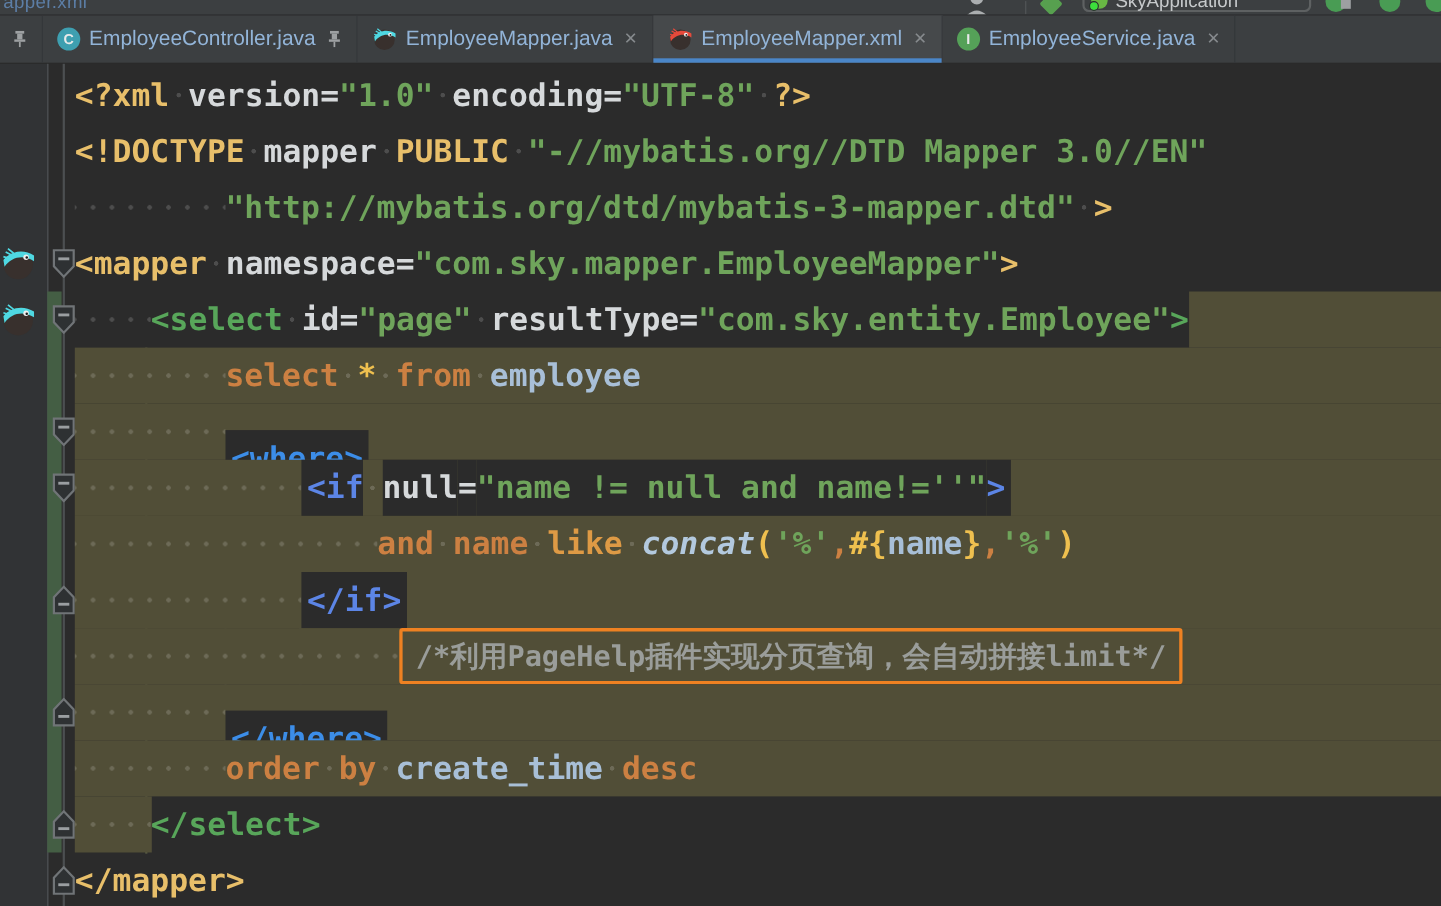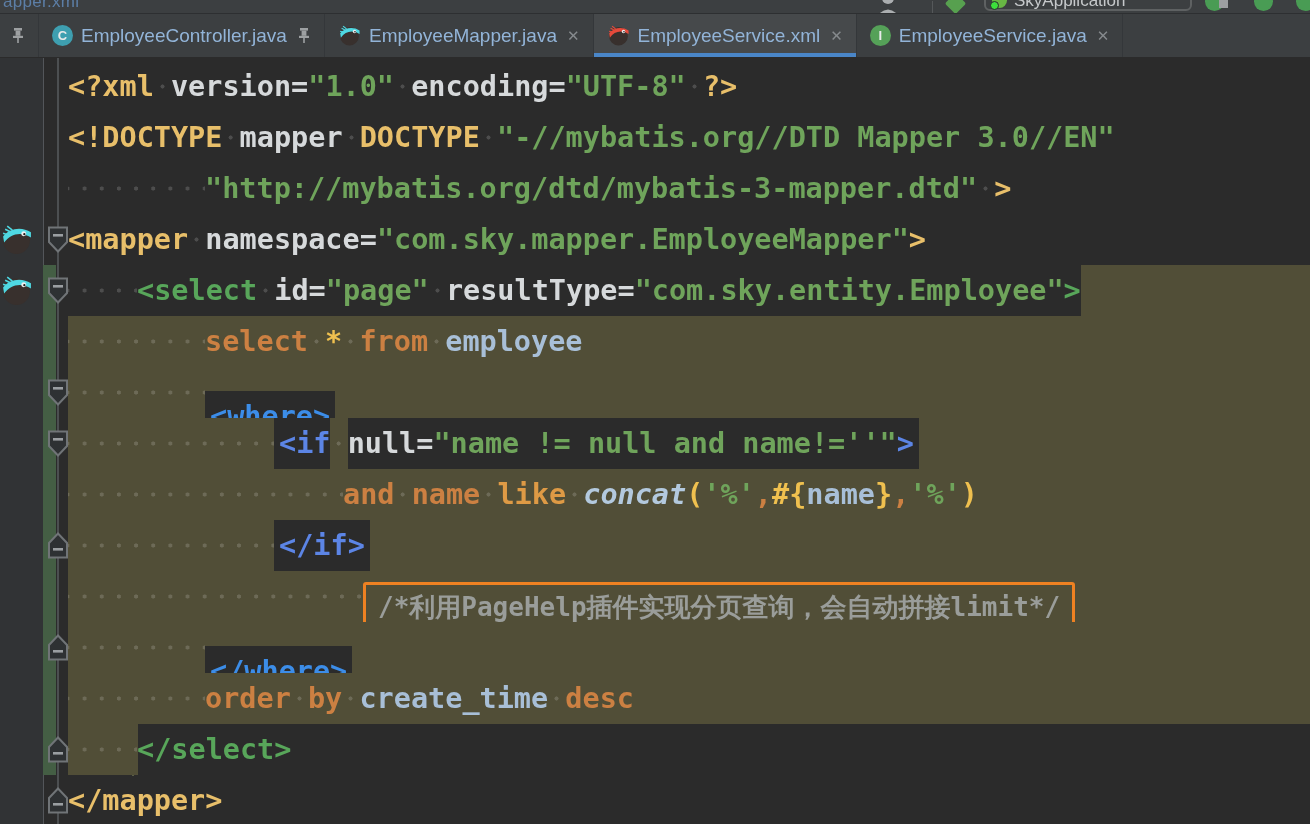--- a/index.html
+++ b/index.html
@@ -70,21 +70,21 @@
   .t.s  { color:var(--syn_s,#6FA45B); }
   .t.g  { color:var(--syn_g,#58A65A); }
   .t.b  { color:var(--syn_b,#3C8DE8);margin-top:24px; }
   .t.i  { color:var(--syn_i,#5C85E6); }
   .t.k  { color:var(--syn_k,#CC8042); }
   .t.k2 { color:var(--syn_k2,#DE9A45);text-align:right; }
   .t.f  { color:var(--syn_f,#B3C9DE);font-style:italic; }
   .t.n  { color:var(--syn_n,#A8BFD7); }
   .t.p  { color:var(--syn_p,#EFC04F); }
   .t.cm { color:var(--syn_cm,#9A9D9A); font-size:26px; height:auto; line-height:normal; }
-  .cmt-box { display:inline-flex; align-items:center; height:51px; margin-top:11px;
+  .cmt-box { display:inline-flex; align-items:center; height:51px; margin-top:0;
              border:3px solid var(--orange,#EE8122); border-radius:3px; padding:0 12px; }
   .iguide { position:absolute; width:1.5px; }
 
   svg { display:block; }
 </style>
 </head>
 <body>
 
 <div class="toolbar">
   <div class="crumb">apper.xml</div>
@@ -152,21 +152,21 @@
   <div class="tab active">
     <span class="lead-ic">
       <svg width="23" height="23" viewBox="0 0 30 32">
         <circle cx="15" cy="17" r="13" fill="#38302D"></circle>
         <path d="M2 13 C8 5 20 3 29 9 L29 14 C20 8 9 10 3 19 Z" fill="#E64A3B"></path>
         <path d="M4 6 L10 9 M2 10 L8 12 M6 3 L11 7" stroke="#E64A3B" stroke-width="1.5"></path>
         <circle cx="22" cy="10.5" r="2.4" fill="#EFEFEF"></circle>
           <circle cx="22.6" cy="10.8" r="1.1" fill="#1C1C1C"></circle>
       </svg>
     </span>
-    <span class="tlabel">EmployeeService.xml</span>
+    <span class="tlabel">EmployeeMapper.xml</span>
     <span class="trail-ic xclose">✕</span>
   </div>
 
   <div class="tab">
     <span class="lead-ic badge i">I</span>
     <span class="tlabel">EmployeeService.java</span>
     <span class="trail-ic xclose">✕</span>
   </div>
 </div>
 
@@ -228,21 +228,21 @@
   <svg class="fm" style="top:729px" width="24" height="27" viewBox="0 0 24 27">
       <path d="M3 25.5 H21 V11 L12 1.5 3 11 Z" fill="#2E3133" stroke="#707477" stroke-width="2"></path>
       <rect x="7" y="16" width="10" height="2.6" fill="#9A9EA1"></rect>
     </svg>
 
   <div class="lines">
     <div class="iguide" style="left:64px; top:258px; height:460px; background:rgba(150,158,105,.45)"></div>
     <div class="iguide" style="left:136px; top:411px; height:210px; background:rgba(255,255,255,.10)"></div>
     <div class="iguide" style="left:204px; top:411px; height:153px; background:rgba(110,140,200,.35)"></div>
   <div class="line"><span class="t y">&lt;?xml</span><span class="t w"> </span><span class="t a">version</span><span class="t a">=</span><span class="t s">"1.0"</span><span class="t w"> </span><span class="t a">encoding</span><span class="t a">=</span><span class="t s">"UTF-8"</span><span class="t w"> </span><span class="t y">?&gt;</span></div>
-      <div class="line"><span class="t y">&lt;!DOCTYPE</span><span class="t w"> </span><span class="t a">mapper</span><span class="t w"> </span><span class="t y">DOCTYPE</span><span class="t w"> </span><span class="t s">"-//mybatis.org//DTD Mapper 3.0//EN"</span></div>
+      <div class="line"><span class="t y">&lt;!DOCTYPE</span><span class="t w"> </span><span class="t a">mapper</span><span class="t w"> </span><span class="t y">PUBLIC</span><span class="t w"> </span><span class="t s">"-//mybatis.org//DTD Mapper 3.0//EN"</span></div>
       <div class="line"><span class="sp" style="width: 137px;"></span><span class="t s">"http://mybatis.org/dtd/mybatis-3-mapper.dtd"</span><span class="t w"> </span><span class="t y">&gt;</span></div>
       <div class="line"><span class="t y">&lt;mapper</span><span class="t w"> </span><span class="t a">namespace</span><span class="t a">=</span><span class="t s">"com.sky.mapper.EmployeeMapper"</span><span class="t y">&gt;</span></div>
       <div class="line"><i class="fr" style="left: 1013px;"></i><span class="sp" style="width: 69px;"></span><span class="t g">&lt;select</span><span class="t w"> </span><span class="t a">id</span><span class="t a">=</span><span class="t s">"page"</span><span class="t w"> </span><span class="t a">resultType</span><span class="t a">=</span><span class="t s">"com.sky.entity.Employee"</span><span class="t g">&gt;</span></div>
       <div class="line olive"><span class="sp" style="width: 137px;"></span><span class="t k">select</span><span class="t w"> </span><span class="t p">*</span><span class="t w"> </span><span class="t k">from</span><span class="t w"> </span><span class="t n">employee</span></div>
       <div class="line olive"><span class="sp" style="width: 137px;"></span><span class="t b bx bxl bxr">&lt;where&gt;</span></div>
       <div class="line olive"><span class="sp" style="width: 206px;"></span><span class="t i bx bxl">&lt;if</span><span class="t w bx"> </span><span class="t a bx">null</span><span class="t a bx">=</span><span class="t s bx">"name != null and name!=''"</span><span class="t i bx bxr">&gt;</span></div>
       <div class="line olive"><span class="sp" style="width: 275px;"></span><span class="t k">and</span><span class="t w"> </span><span class="t k">name</span><span class="t w"> </span><span class="t k2">like</span><span class="t w"> </span><span class="t f">concat</span><span class="t p">(</span><span class="t s">'%'</span><span class="t k">,</span><span class="t p">#{</span><span class="t n">name</span><span class="t p">}</span><span class="t k">,</span><span class="t s">'%'</span><span class="t p">)</span></div>
       <div class="line olive"><span class="sp" style="width: 206px;"></span><span class="t i bx bxl bxr">&lt;/if&gt;</span></div>
       <div class="line olive"><span class="sp" style="width: 295px;"></span><span class="cmt-box"><span class="t cm">/*利用PageHelp插件实现分页查询，会自动拼接limit*/</span></span></div>
       <div class="line olive"><span class="sp" style="width: 137px;"></span><span class="t b bx bxl bxr">&lt;/where&gt;</span></div>

